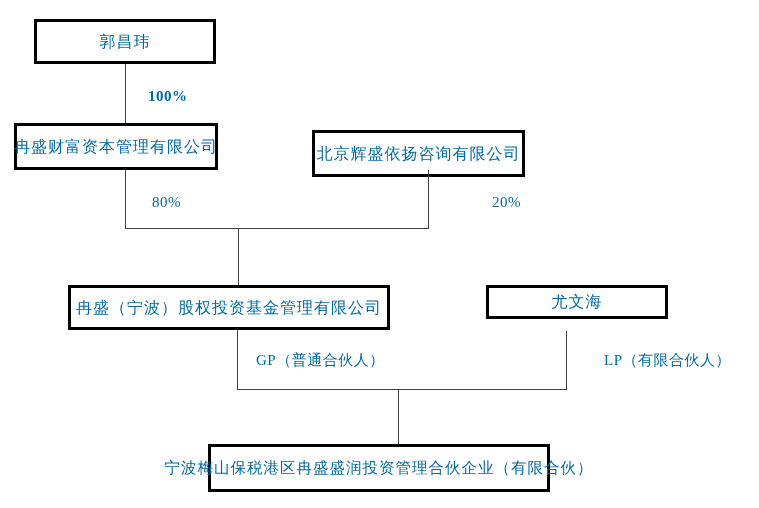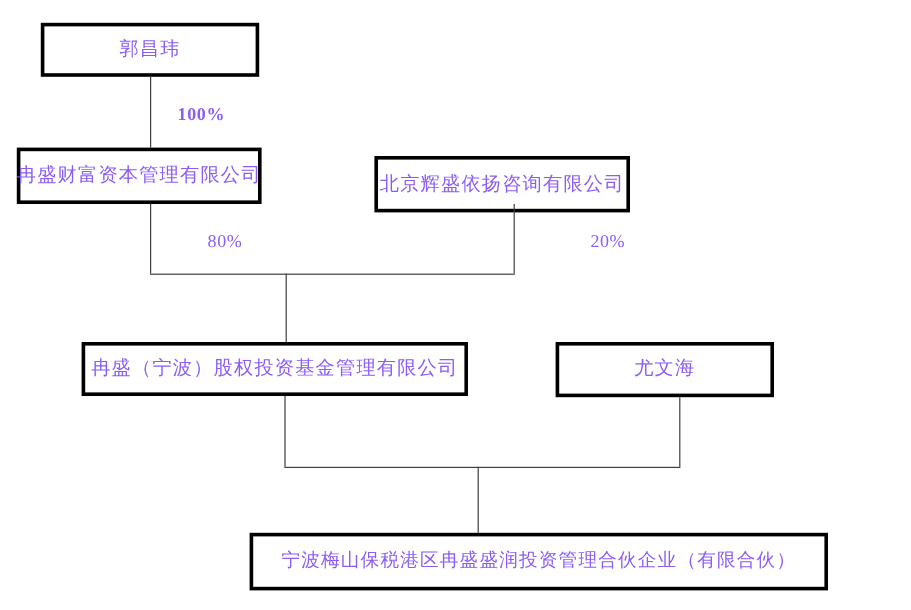--- a/index.html
+++ b/index.html
@@ -6,43 +6,43 @@
     margin: 0;
     padding: 0;
     background: #ffffff;
   }
   .stage {
     position: relative;
     width: 759px;
     height: 508px;
     background: #ffffff;
     font-family: "Liberation Serif", "DejaVu Serif", serif;
-    color: #8b5cf6;
+    color: #0369a1;
     overflow: hidden;
   }
   .box {
     position: absolute;
     border: 3px solid #000000;
     background: #ffffff;
     display: flex;
     align-items: center;
     justify-content: center;
     text-align: center;
     font-size: 16px;
     letter-spacing: 1px;
     box-sizing: border-box;
     line-height: 1.2;
     white-space: nowrap;
   }
   .box1 { left: 34px;  top: 19px;  width: 182px; height: 45px; }
   .box2 { left: 14px;  top: 123px; width: 204px; height: 47px; }
   .box3 { left: 312px; top: 130px; width: 213px; height: 47px; }
   .box4 { left: 68px;  top: 285px; width: 322px; height: 45px; }
-  .box5 { left: 463px; top: 285px; width: 182px; height: 46px; }
-  .box6 { left: 208px; top: 444px; width: 482px; height: 48px; font-size: 15.5px; }
+  .box5 { left: 486px; top: 285px; width: 182px; height: 34px; }
+  .box6 { left: 208px; top: 444px; width: 342px; height: 48px; font-size: 15.5px; }
 
   .line {
     position: absolute;
     background: #3f3f3f;
   }
   .vline { width: 1px; }
   .hline { height: 1px; }
 
   .l-v1  { left: 125px; top: 64px;  height: 59px; }
   .l-v2a { left: 125px; top: 170px; height: 58px; }
@@ -54,21 +54,21 @@
   .l-h3  { left: 237px; top: 389px; width: 330px; }
   .l-v3c { left: 398px; top: 389px; height: 55px; }
 
   .edge-label {
     position: absolute;
     font-size: 15px;
     white-space: nowrap;
     letter-spacing: 0.5px;
   }
   .lbl-100 { left: 148px; top: 88px; font-weight: bold; }
-  .lbl-80  { left: 152px; top: 194px; margin-left: 21px; }
+  .lbl-80  { left: 152px; top: 194px; }
   .lbl-20  { left: 456px; top: 194px; margin-left: 36px; }
   .lbl-gp  { left: 256px; top: 351px; }
   .lbl-lp  { left: 604px; top: 351px; }
 </style>
 </head>
 <body>
 
 <div class="stage">
 
   <div class="box box1">郭昌玮</div>
@@ -92,15 +92,17 @@
   <div class="line vline l-v3b"></div>
   <div class="line hline l-h3"></div>
   <div class="line vline l-v3c"></div>
 
   <div class="edge-label lbl-100">100%</div>
 
   <div class="edge-label lbl-80">80%</div>
 
   <div class="edge-label lbl-20">20%</div>
 
+  <div class="edge-label lbl-gp">GP（普通合伙人）</div>
 
+  <div class="edge-label lbl-lp">LP（有限合伙人）</div>
 
 </div>
 
 </body></html>

